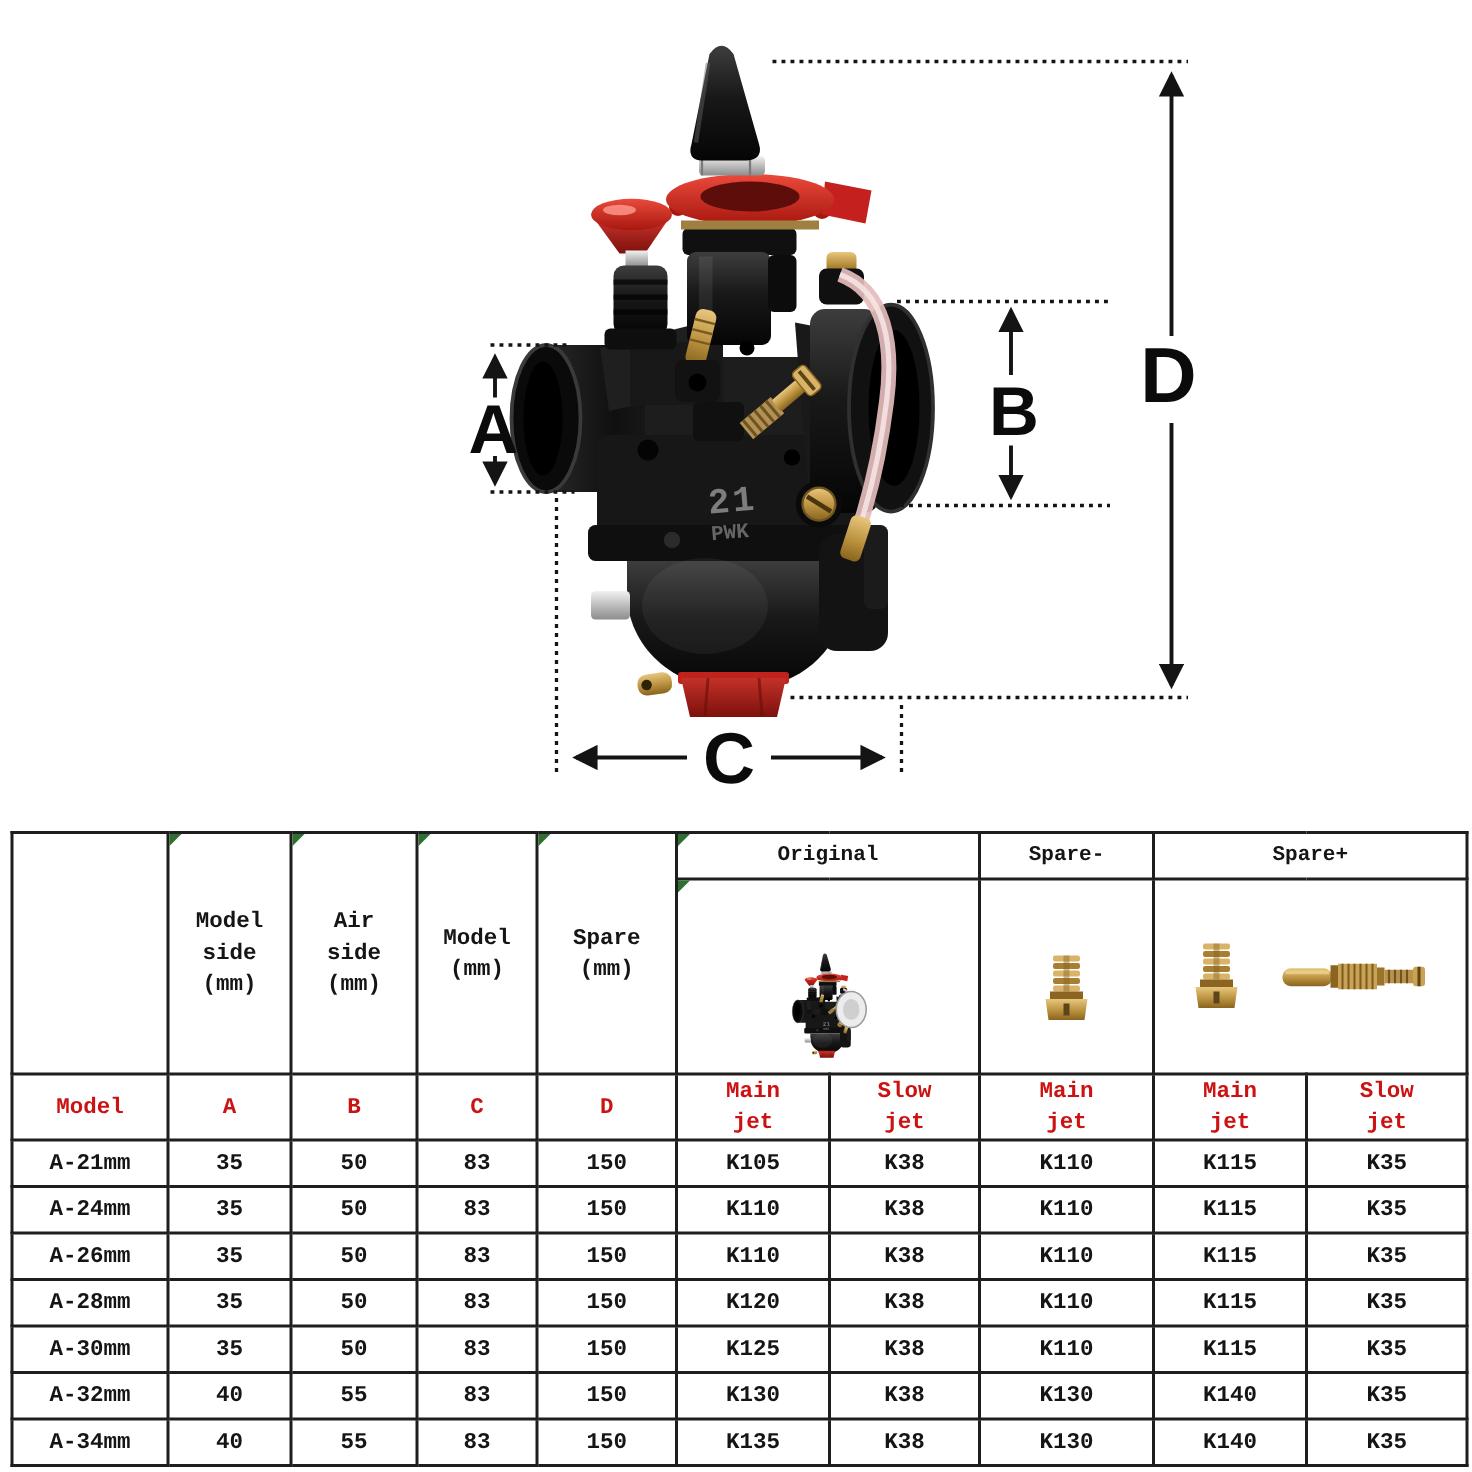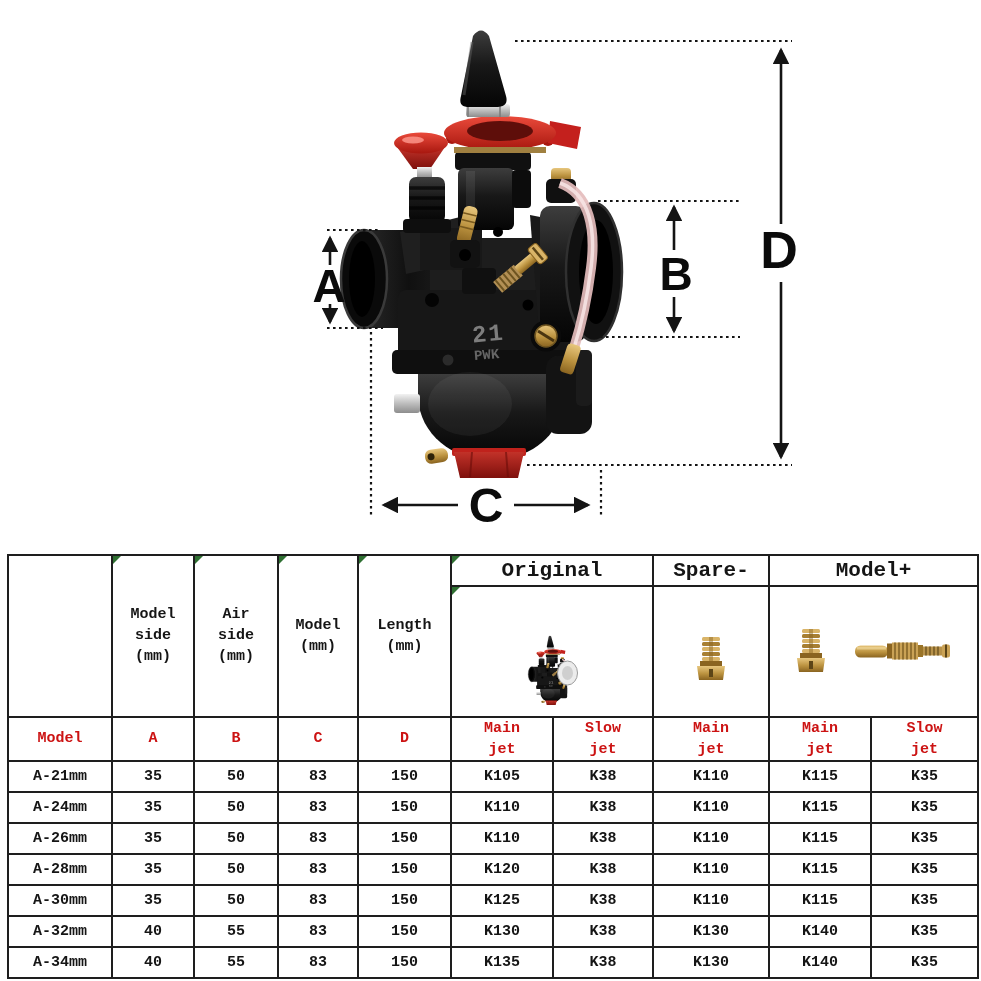--- a/index.html
+++ b/index.html
@@ -12,21 +12,21 @@
   .dimlabel{font-family:"Liberation Sans",sans-serif;font-weight:600;fill:#0b0b0b;text-anchor:middle;}
   
   .spec{position:absolute;left:7px;top:554px;width:970px;border-collapse:collapse;table-layout:fixed;
         font-family:"Liberation Mono",monospace;font-weight:700;color:#151515;}
   .spec td,.spec th{border:2px solid #1e1e1e;text-align:center;vertical-align:middle;position:relative;
         padding:0;white-space:pre-line;line-height:1.4;}
   .r-group{height:33px;}
   .r-images{height:81px;}
   .r-sub{height:45px;}
   .spec tbody tr{height:31px;}
-  .c-group{font-size:21px;}
+  .c-group{font-size:14px;}
   .c-dim{font-size:15px;}
   .c-sub{color:#cc1313;font-size:15px;}
   .c-val{font-size:15px;}
   .c-img .iconwrap{display:flex;align-items:center;justify-content:space-evenly;width:100%;}
   .tri{position:absolute;left:0;top:0;width:0;height:0;
        border-top:8px solid #2f7032;border-right:8px solid transparent;}
 </style>
 </head>
 <body>
 
@@ -236,25 +236,25 @@
       <tr class="r-group">
         <td rowspan="2"></td>
         <td rowspan="2" class="c-dim"><i class="tri"></i><span>Model
 side
 (mm)</span></td>
         <td rowspan="2" class="c-dim"><i class="tri"></i><span>Air
 side
 (mm)</span></td>
         <td rowspan="2" class="c-dim"><i class="tri"></i><span>Model
 (mm)</span></td>
-        <td rowspan="2" class="c-dim"><i class="tri"></i><span>Length
+        <td rowspan="2" class="c-dim"><i class="tri"></i><span>Spare
 (mm)</span></td>
         <td colspan="2" class="c-group"><i class="tri"></i><span>Original</span></td>
         <td class="c-group"><span>Spare-</span></td>
-        <td colspan="2" class="c-group"><span>Model+</span></td>
+        <td colspan="2" class="c-group"><span>Spare+</span></td>
       </tr>
       <tr class="r-images">
         <td colspan="2" class="c-img">
           <i class="tri"></i>
           <svg width="104" height="76" viewBox="0 0 104 76">
             <use href="#carbArt" transform="translate(-24.6,-1) scale(0.155)"></use>
             <ellipse cx="67.5" cy="41" rx="10" ry="12" fill="#ececec" stroke="#9a9a9a"></ellipse>
             <ellipse cx="67.5" cy="41" rx="5.5" ry="7" fill="#cfcfcf"></ellipse>
           </svg>
         </td>

